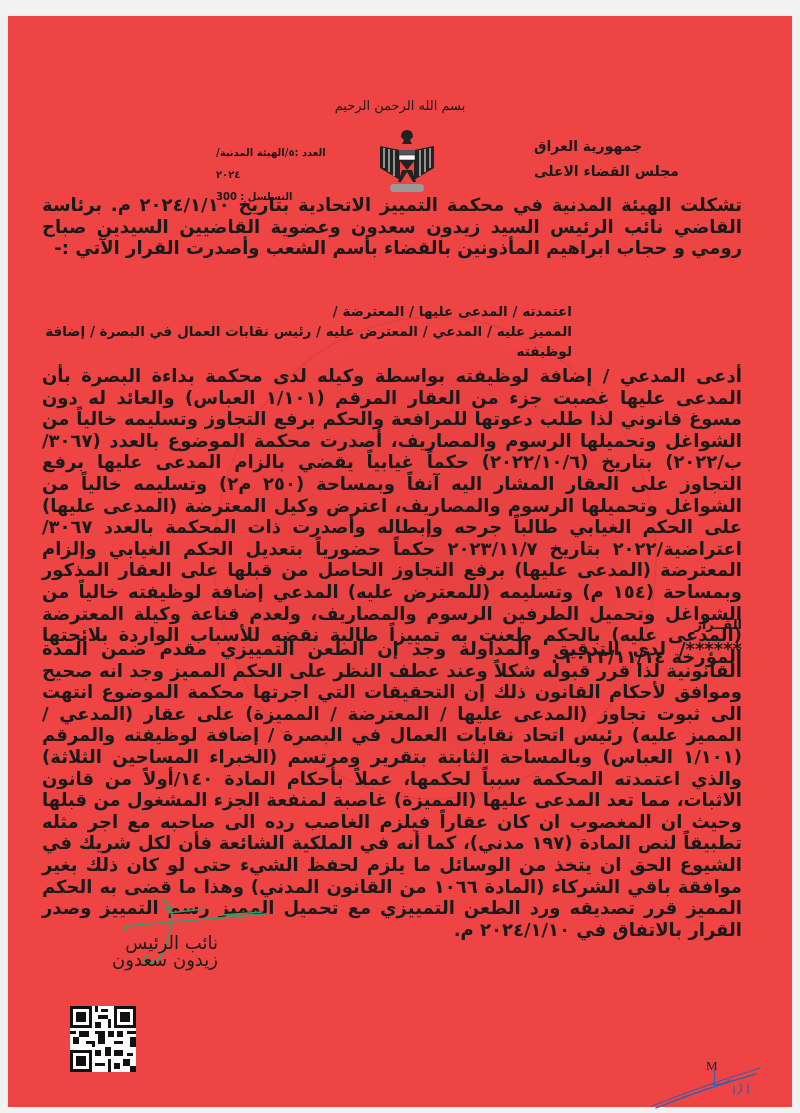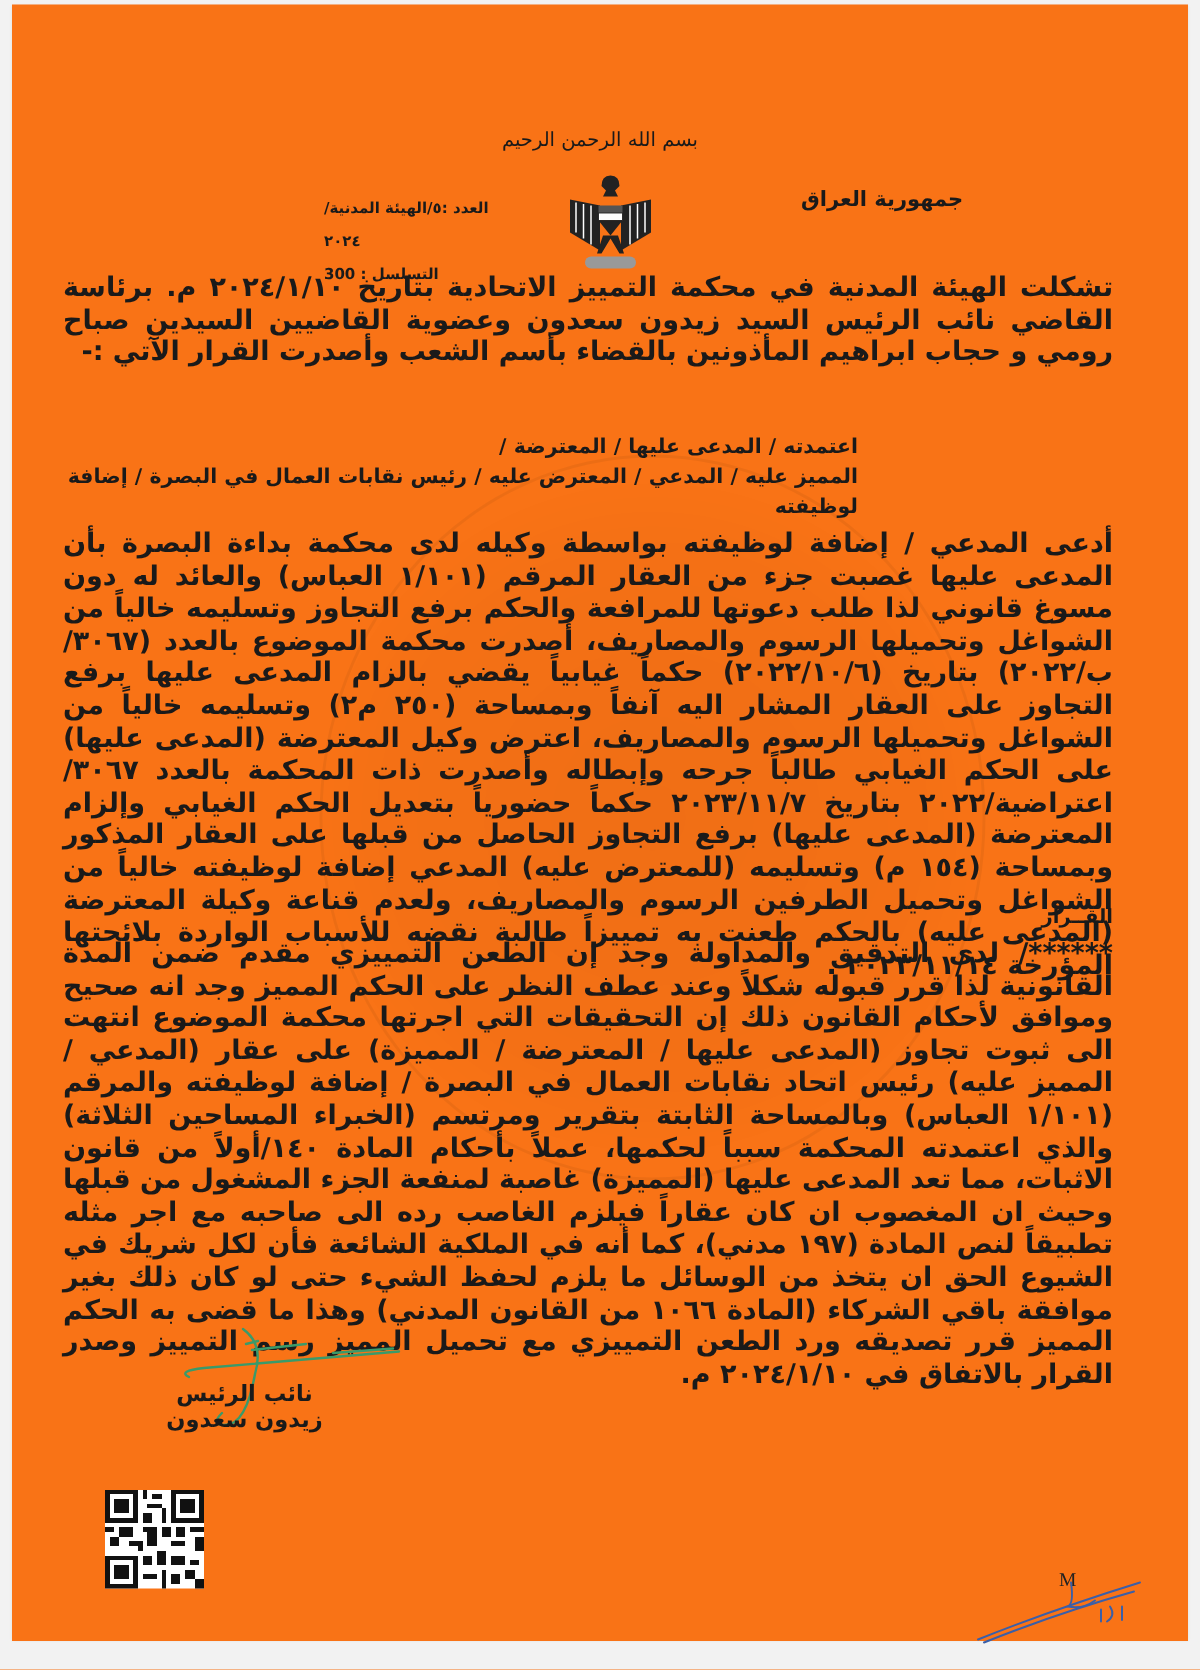--- a/index.html
+++ b/index.html
@@ -1,22 +1,22 @@
 <!DOCTYPE html>
 <html><head>
   <meta charset="utf-8">
   <style>
     html, body { margin:0; padding:0; }
     body {
       width:800px; height:1113px; background:#f2f2f2; overflow:hidden;
       font-family:"DejaVu Sans", sans-serif; color:#1a1a1a;
     }
     .page {
-      position:absolute; left:8px; top:3px; width:784px; height:1091px;
-      background:#f97316; box-shadow:0 0 2px rgba(0,0,0,0.08);
+      position:absolute; left:8px; top:16px; width:784px; height:1091px;
+      background:#ef4444; box-shadow:0 0 2px rgba(0,0,0,0.08);
     }
     .watermark {
       position:absolute; left:205px; top:300px; width:440px; height:480px;
       border-radius:50%; border:2px solid rgba(0,0,0,0.05);
       background:radial-gradient(circle, rgba(0,0,0,0.035) 0%, rgba(0,0,0,0.02) 55%, rgba(0,0,0,0) 70%);
     }
     .basmala {
       position:absolute; top:82px; left:0; width:784px; text-align:center;
       font-family:"DejaVu Serif", serif; font-size:13px; direction:rtl;
     }
@@ -32,37 +32,38 @@
     .body-text {
       position:absolute; right:50px; width:700px; direction:rtl; text-align:justify;
       font-weight:bold; font-size:18px; line-height:21.6px; text-align-last:right;
     }
     .intro { top:178px; }
     .parties { position:absolute; right:220px; top:285px; direction:rtl; font-weight:bold; font-size:13.6px; line-height:20px; text-align:right; }
     .facts { top:349px; }
     .decision-title { position:absolute; right:50px; top:601px; direction:rtl; font-weight:bold; font-size:13px; }
     .decision { top:622px; }
     .sig-block {
-      position:absolute; left:100px; top:918px; width:110px; text-align:center;
-      direction:rtl; font-weight:bold; font-size:15px; line-height:17px;
+      position:absolute; left:100px; top:918px; width:110px; text-align:right;
+      direction:rtl; font-weight:normal; font-size:18px; line-height:17px;
     }
     .sig1 { position:absolute; left:96px; top:875px; width:175px; height:80px; }
     .qr { position:absolute; left:62px; top:990px; width:66px; height:66px; }
     .sig2 { position:absolute; left:640px; top:1040px; width:120px; height:60px; }
   </style>
 </head>
 <body>
 
 <div class="page">
   <div class="watermark"></div>
 
   <div class="basmala">بسم الله الرحمن الرحيم</div>
 
   <div class="hdr-right">
     <div>جمهورية العراق</div>
+    <div>مجلس القضاء الاعلى</div>
   </div>
 
   <svg class="emblem" viewBox="0 0 70 66">
     <path d="M35 2 q6 0 6 7 l-3 3 l2 4 l-10 0 l2 -4 l-3 -3 q0 -7 6 -7z" fill="#222"></path>
     <path d="M8 18 l20 4 l0 30 l-20 -12z" fill="#222"></path>
     <path d="M62 18 l-20 4 l0 30 l20 -12z" fill="#222"></path>
     <g stroke="#fff" stroke-width="1">
       <line x1="12" y1="20" x2="12" y2="40"></line>
         <line x1="17" y1="21" x2="17" y2="44"></line>
         <line x1="22" y1="22" x2="22" y2="48"></line>

